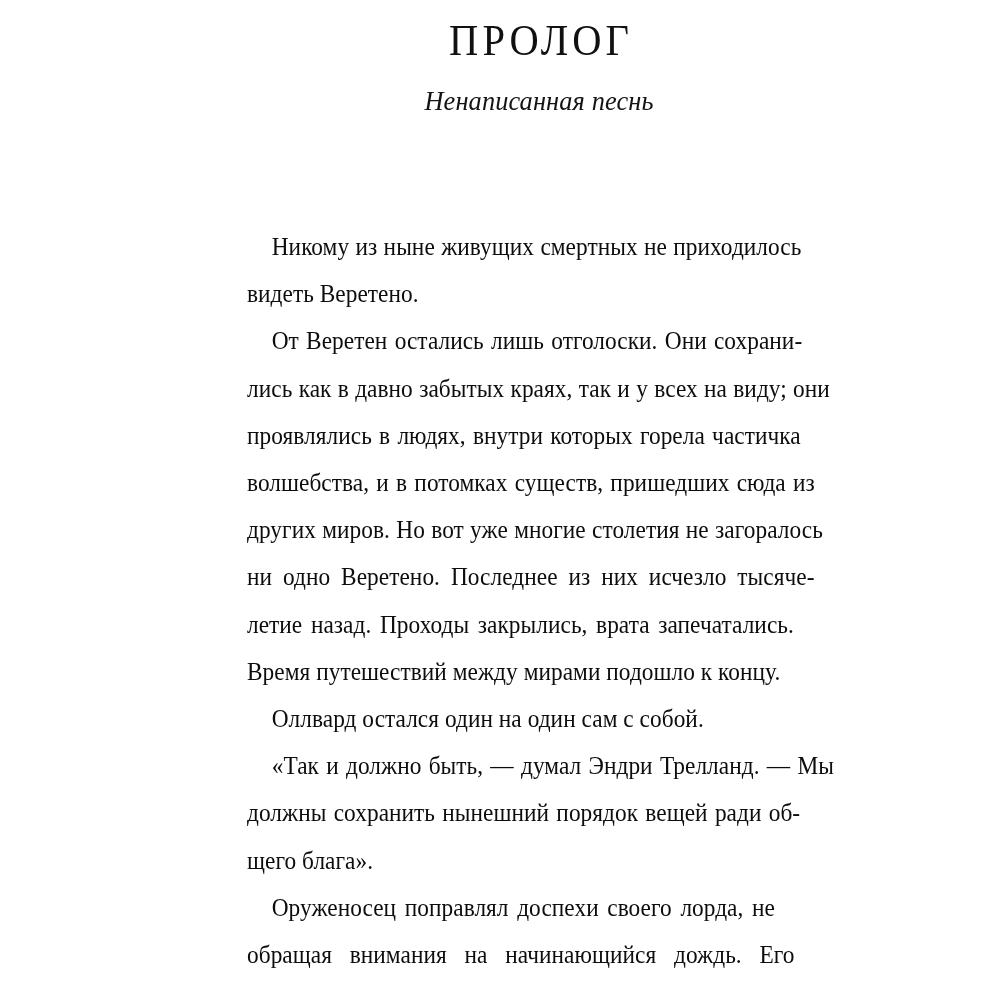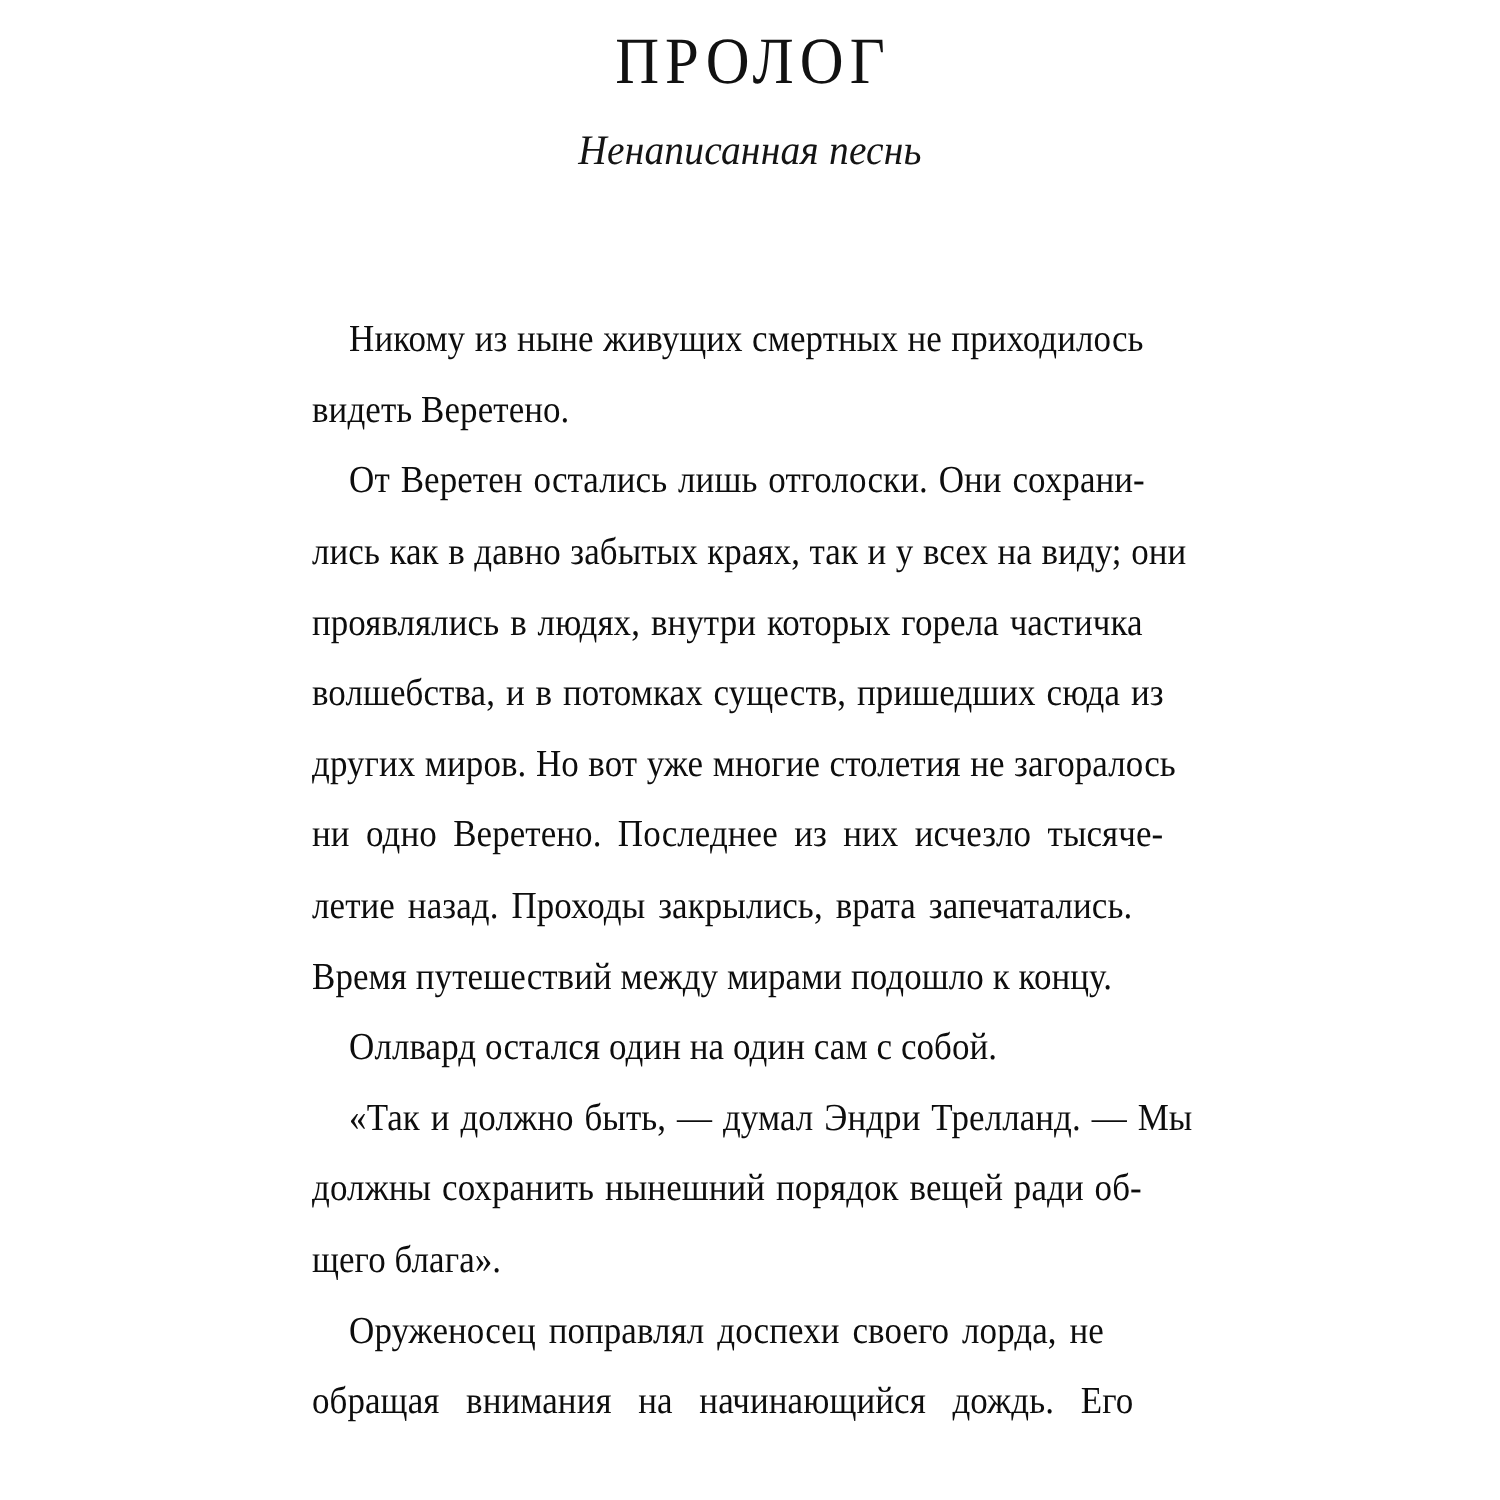--- a/index.html
+++ b/index.html
@@ -16,20 +16,21 @@
     color: #0b0b0b;
     -webkit-font-smoothing: antialiased;
   }
 
   .page {
     position: relative;
     width: 823px;
     height: 1000px;
     background: #ffffff;
     box-sizing: border-box;
+    margin-left: 39px;
   }
 
   
   .chapter-head {
     position: absolute;
     left: 0;
     top: 0;
     width: 1000px;
     text-align: center;
   }
@@ -59,21 +60,21 @@
     letter-spacing: 0.005em;
     color: #141414;
     transform: scaleX(0.94);
     transform-origin: 50% 50%;
   }
 
   
   .body-text {
     position: absolute;
     left: 208px;
-    top: 202px;
+    top: 223px;
     width: 572px;
     font-family: Liberation Serif, serif;
   }
 
   .text-line {
     display: block;
     font-size: 25.5px;
     line-height: 47.2px;
     letter-spacing: 0.002em;
     white-space: pre;

